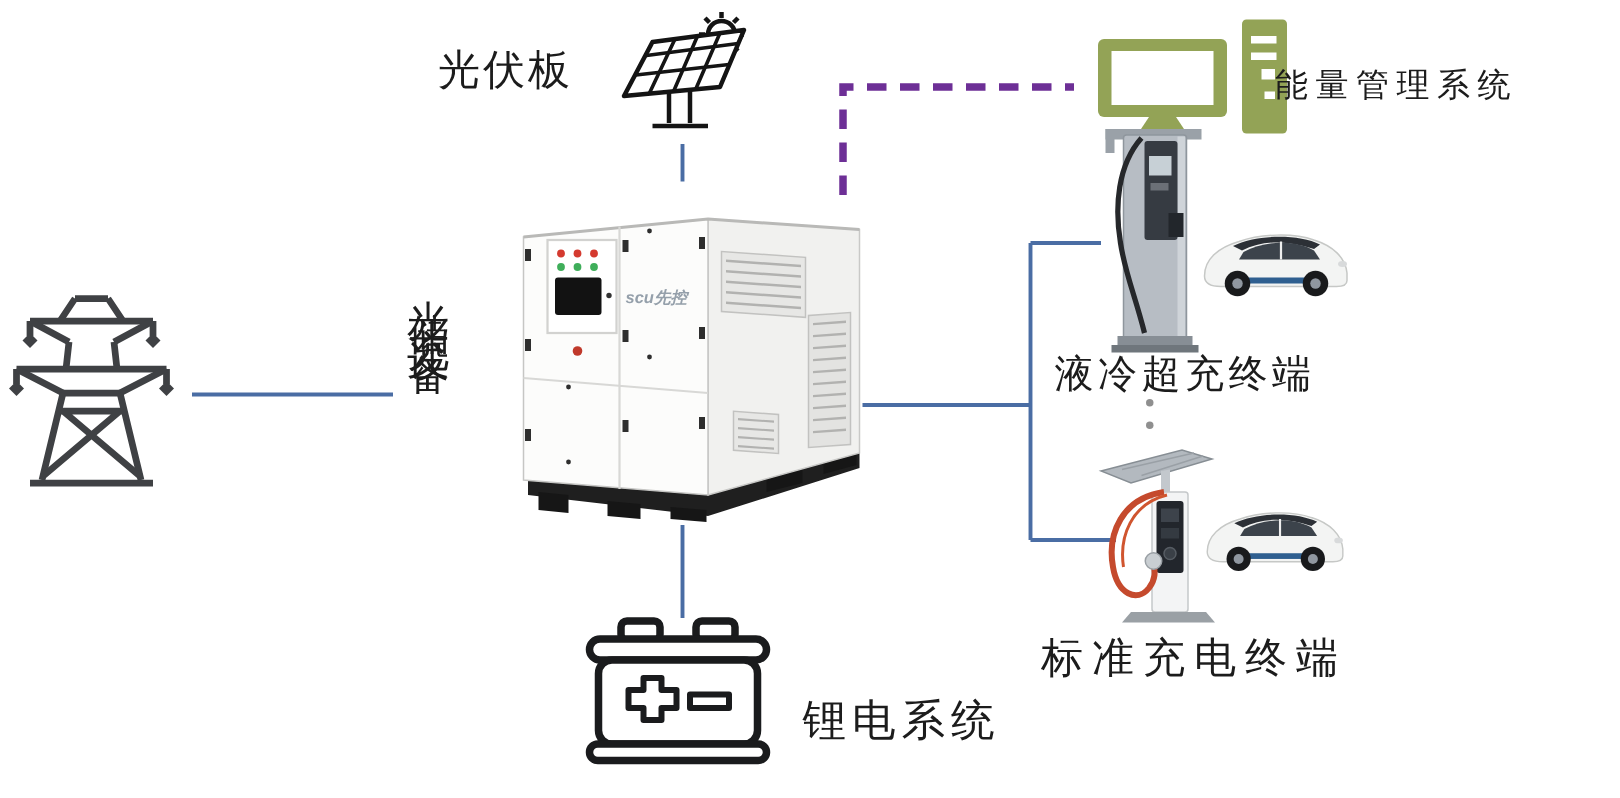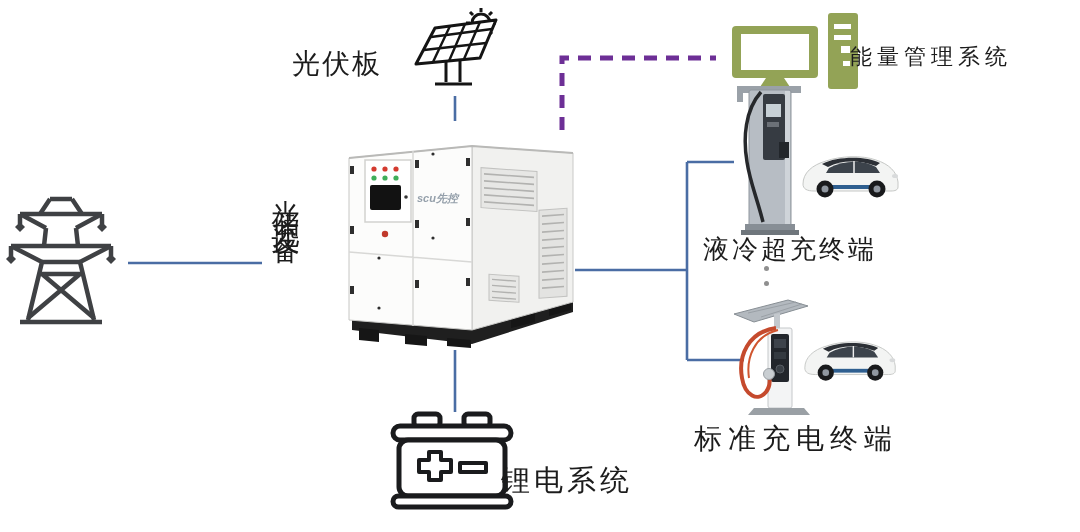--- a/index.html
+++ b/index.html
@@ -2,26 +2,26 @@
 <html><head>
 <meta charset="utf-8">
 <style>
   html,body{margin:0;padding:0;background:#fff;}
   #canvas{
     position:relative;width:1080px;height:532px;background:#ffffff;overflow:hidden;
     font-family:"Liberation Sans","DejaVu Sans",sans-serif;color:#1c1c1c;
   }
   .abs{position:absolute;}
   .label{color:#1c1c1c;white-space:nowrap;font-weight:500;}
-  #lbl-pv{left:292px;top:45px;font-size:28px;letter-spacing:2px;}
+  #lbl-pv{left:292px;top:28px;font-size:28px;letter-spacing:2px;}
   #lbl-system{left:266px;top:178px;font-size:28px;writing-mode:vertical-rl;text-orientation:upright;letter-spacing:9px;}
   #lbl-ems{left:850px;top:42px;font-size:22px;letter-spacing:5px;}
   #lbl-liquid{left:703px;top:232px;font-size:26px;letter-spacing:3px;font-family:Liberation Mono, monospace;}
   #lbl-standard{left:694px;top:420px;font-size:28px;letter-spacing:6px;}
-  #lbl-battery{left:501px;top:461px;font-size:29px;letter-spacing:4px;}
+  #lbl-battery{left:535px;top:461px;font-size:29px;letter-spacing:4px;}
   .dot{position:absolute;width:5px;height:5px;border-radius:50%;background:#8f8f8f;}
 </style>
 </head>
 <body>
 
 <div id="canvas">
 
   <svg class="abs" style="left:0;top:0" width="1080" height="532" viewBox="0 0 1080 532">
     <g stroke="#4a6da4" stroke-width="2.6" fill="none">
       <path d="M128 263 H262"></path>

